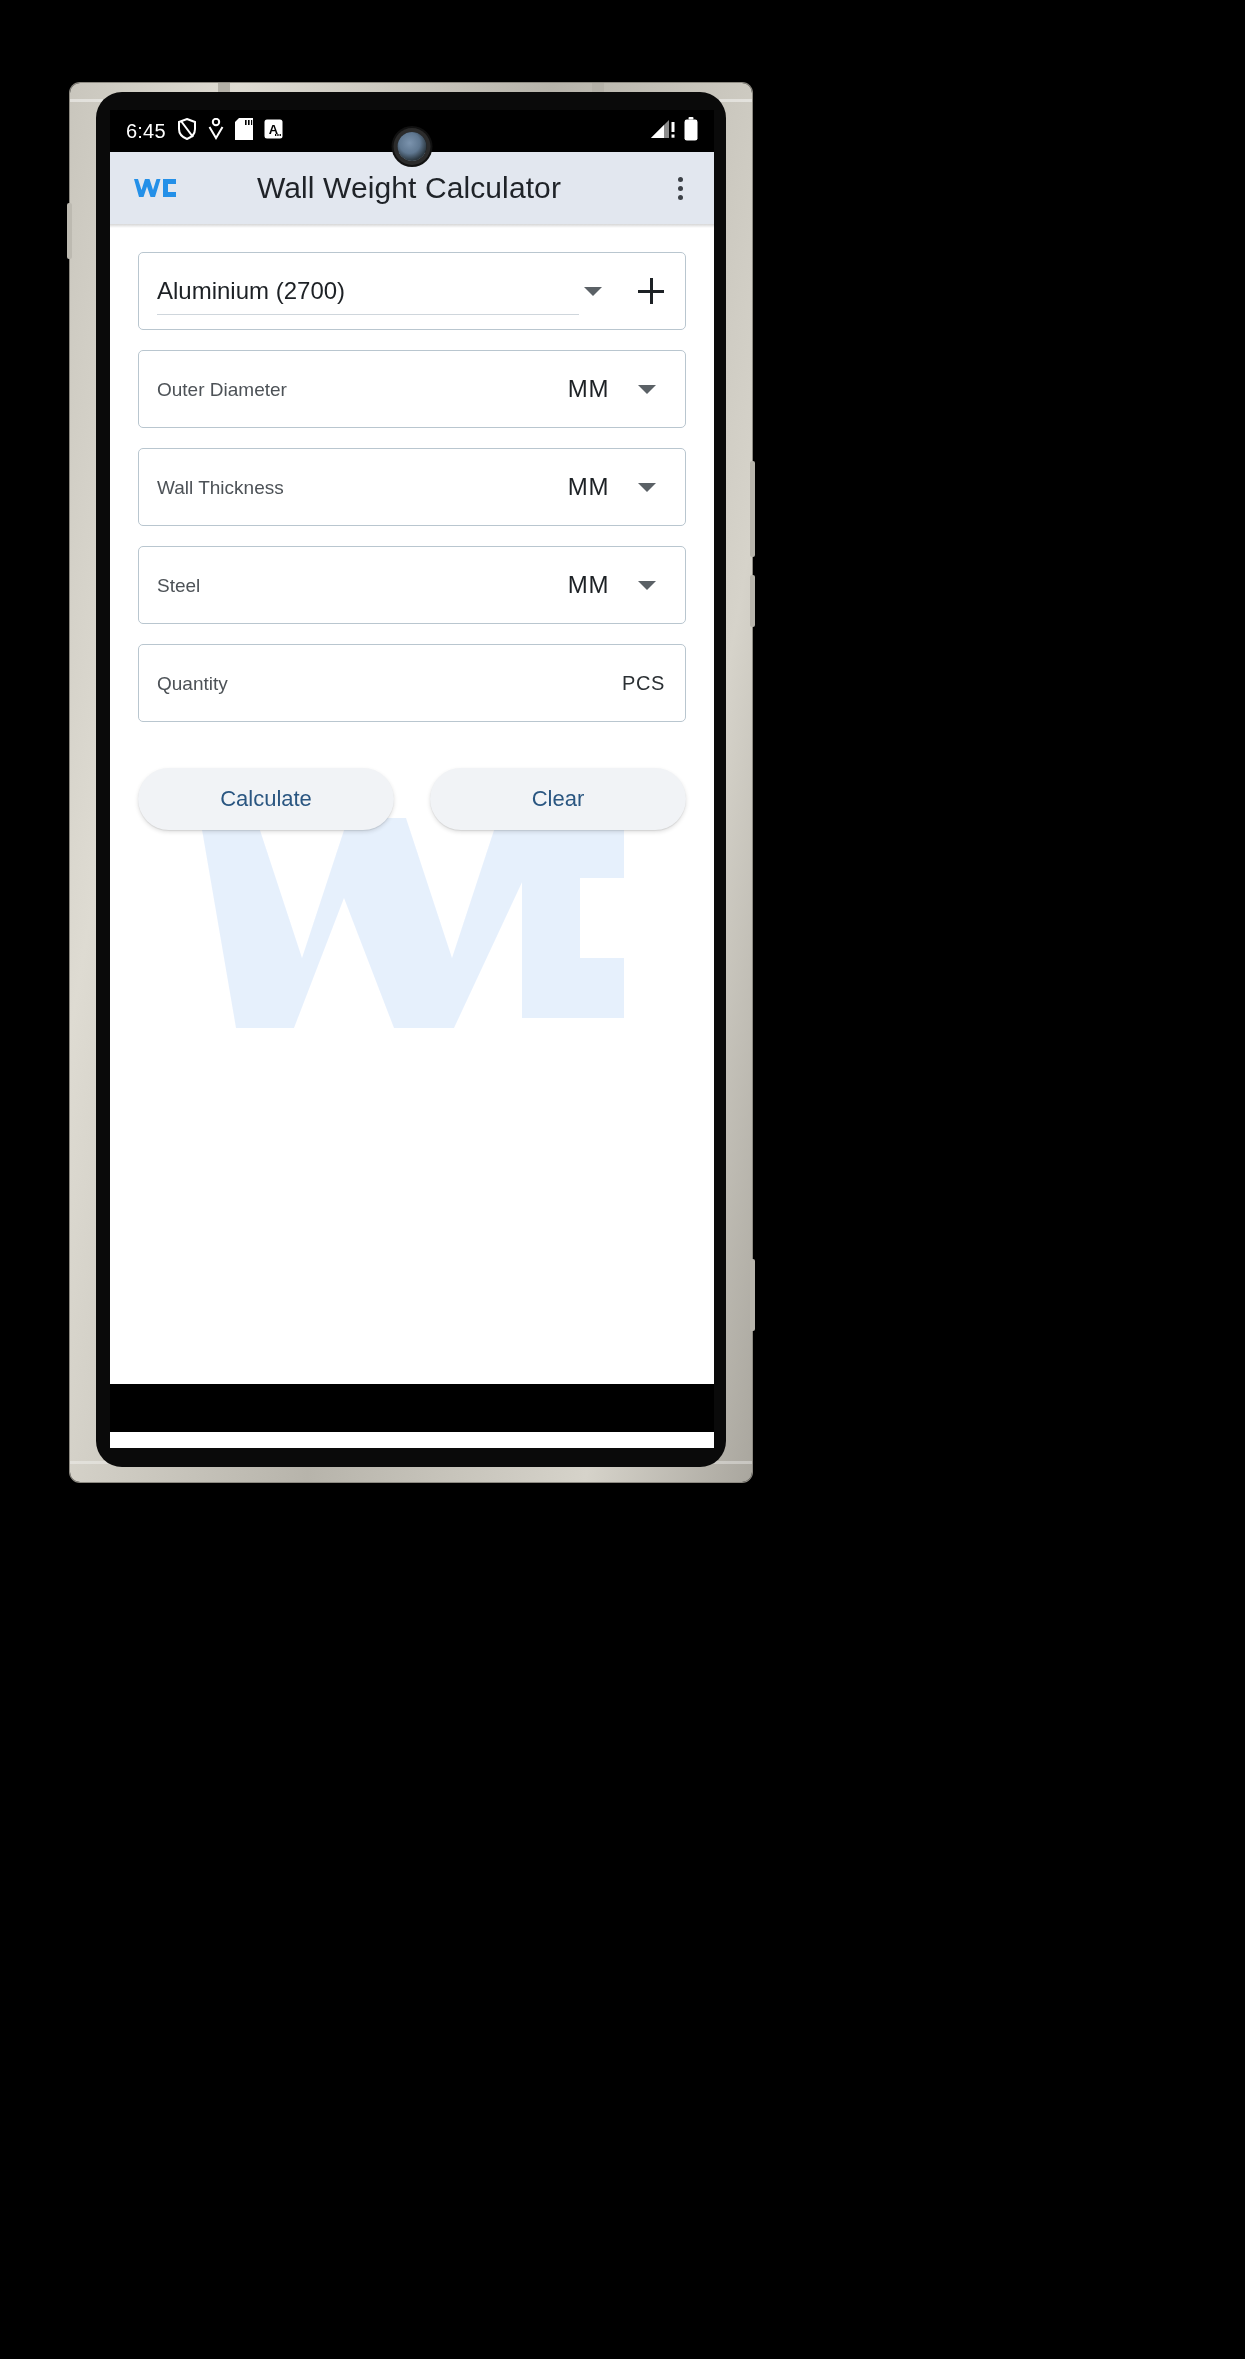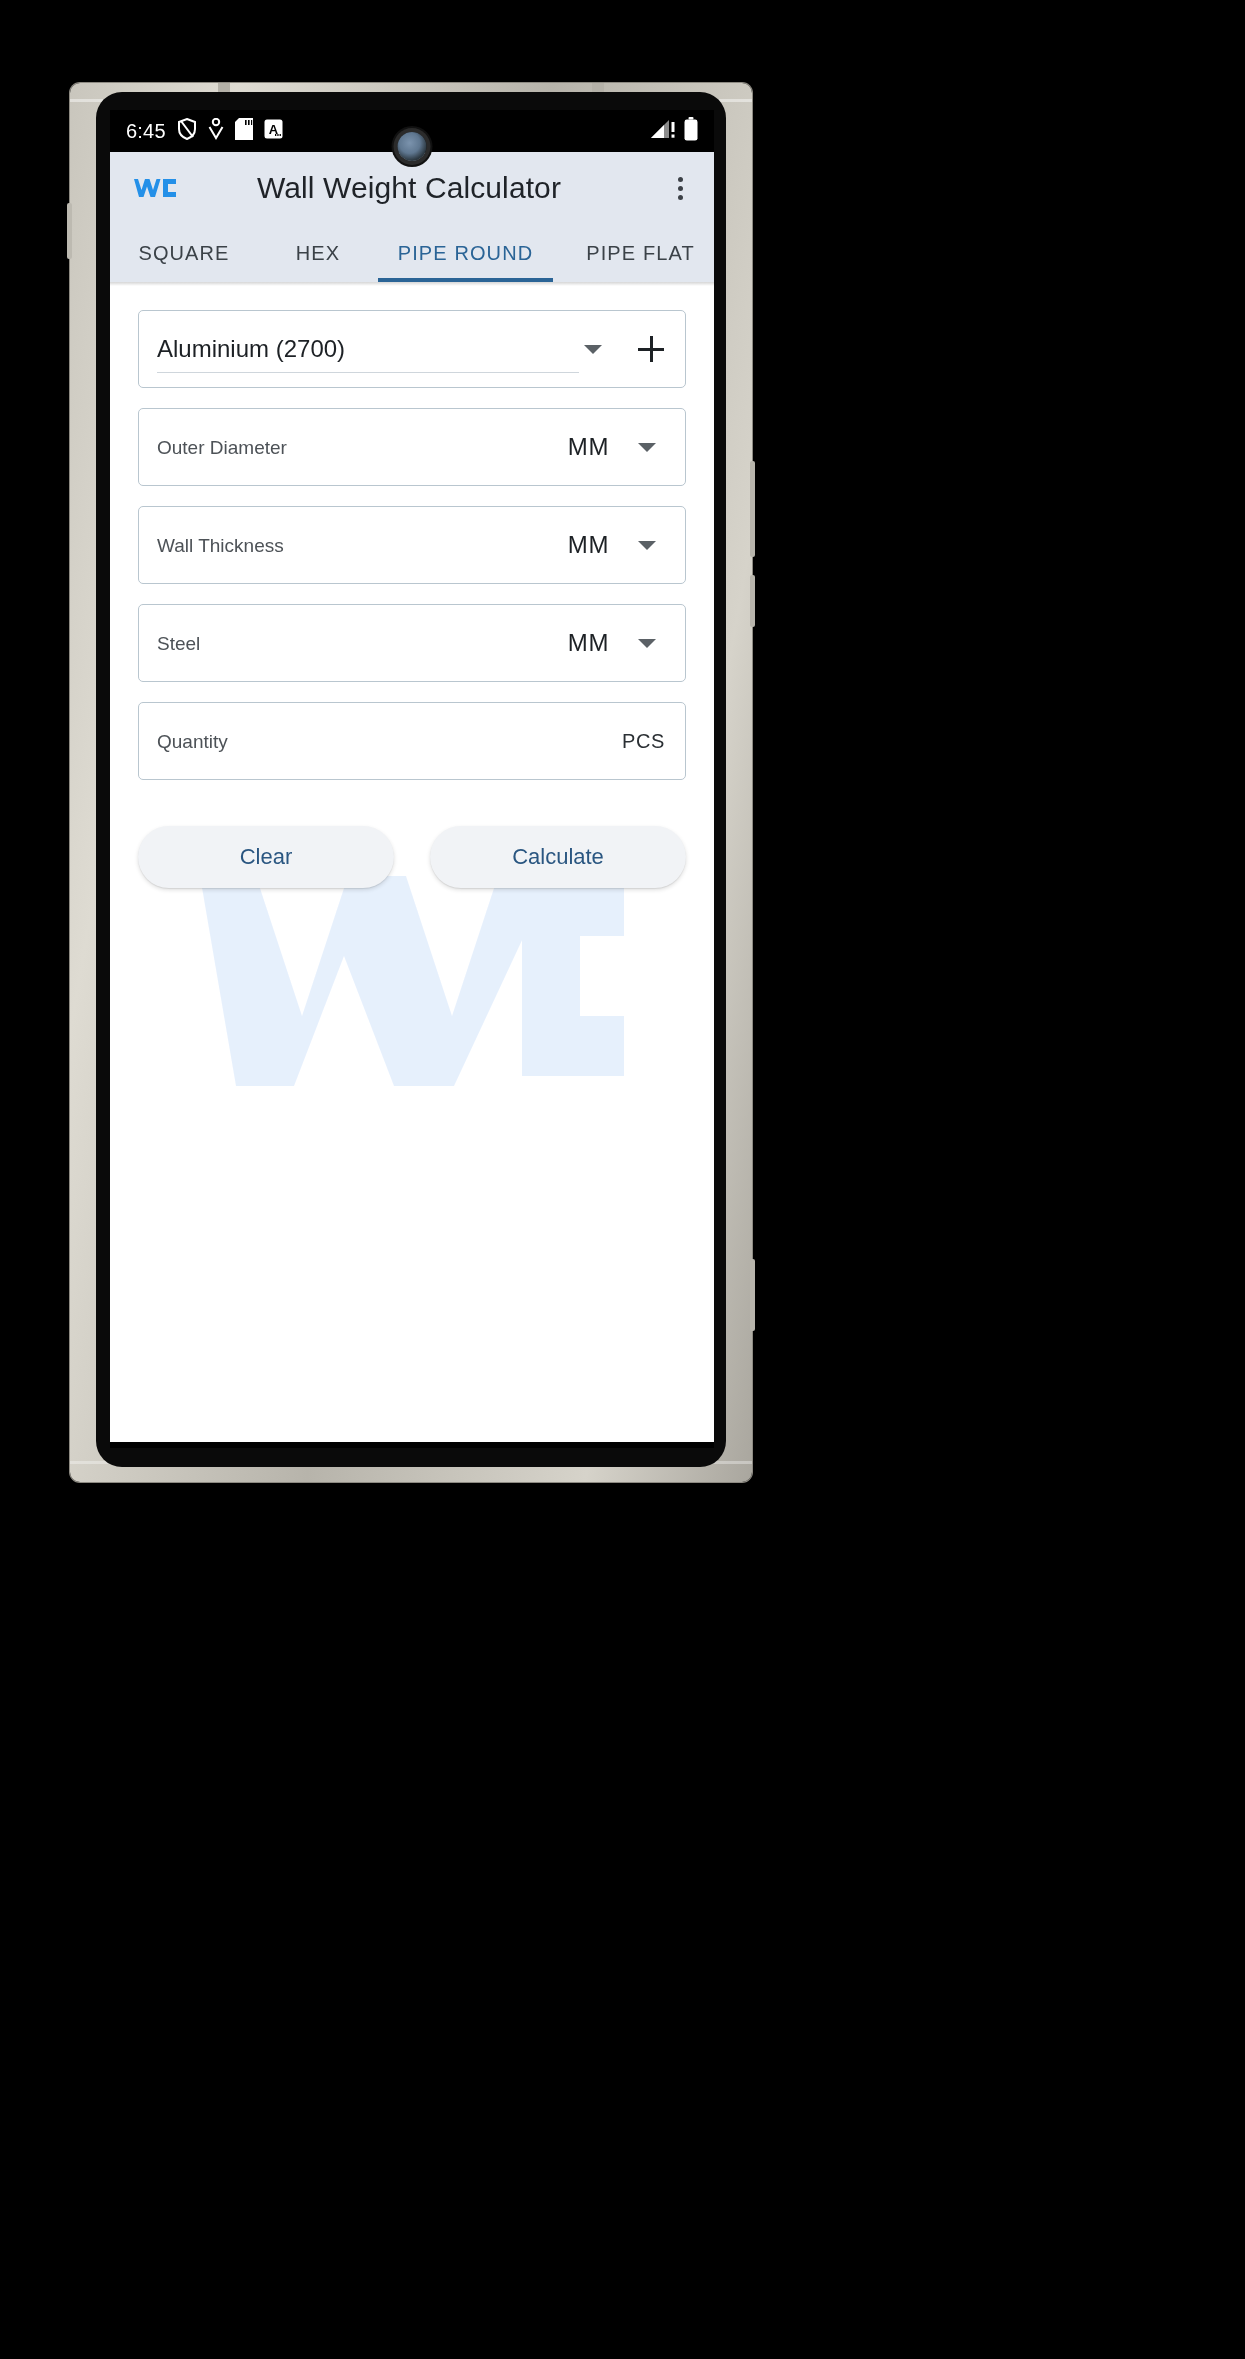--- a/index.html
+++ b/index.html
@@ -449,26 +449,20 @@
         </svg>
       </span>
       <span class="appbar-title">Wall Weight Calculator</span>
       <span class="overflow-btn">
         <i></i>
           <i></i>
           <i></i>
       </span>
     </div>
 
-    <div class="tabbar">
-      <div class="tab t0">SQUARE</div>
-      <div class="tab t1">HEX</div>
-      <div class="tab t2 active">PIPE ROUND</div>
-      <div class="tab t3">PIPE FLAT</div>
-    </div>
     <div class="tabbar-shadow"></div>
 
     <div class="content">
 
       <div class="watermark">
         <svg width="440" height="250" viewBox="0 0 440 250">
           <path d="M8 30 L64 30 L110 170 L156 30 L214 30 L260 170 L306 30 L360 30 L262 240 L202 240 L152 110 L102 240 L44 240 Z" fill="#cfe2fb"></path>
           <path d="M330 30 L432 30 L432 90 L388 90 L388 170 L432 170 L432 230 L330 230 Z" fill="#cfe2fb"></path>
         </svg>
       </div>
@@ -509,22 +503,22 @@
         </div>
 
         <div class="field">
           <span class="field-placeholder">Quantity</span>
           <span class="unit-label pcs">PCS</span>
         </div>
 
       </div>
 
       <div class="btn-row">
+        <div class="btn">Calculate</div>
         <div class="btn">Clear</div>
-        <div class="btn">Calculate</div>
       </div>
 
     </div>
 
     <div class="navbar">
       
     </div>
 
   </div>
 </div>

